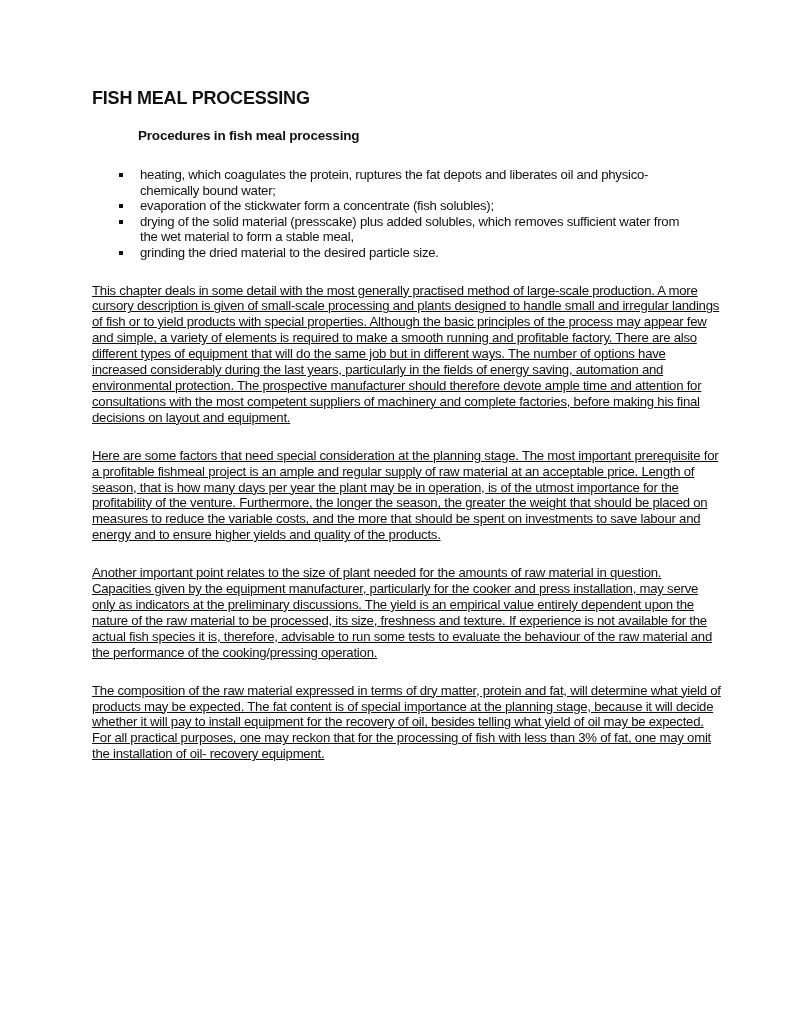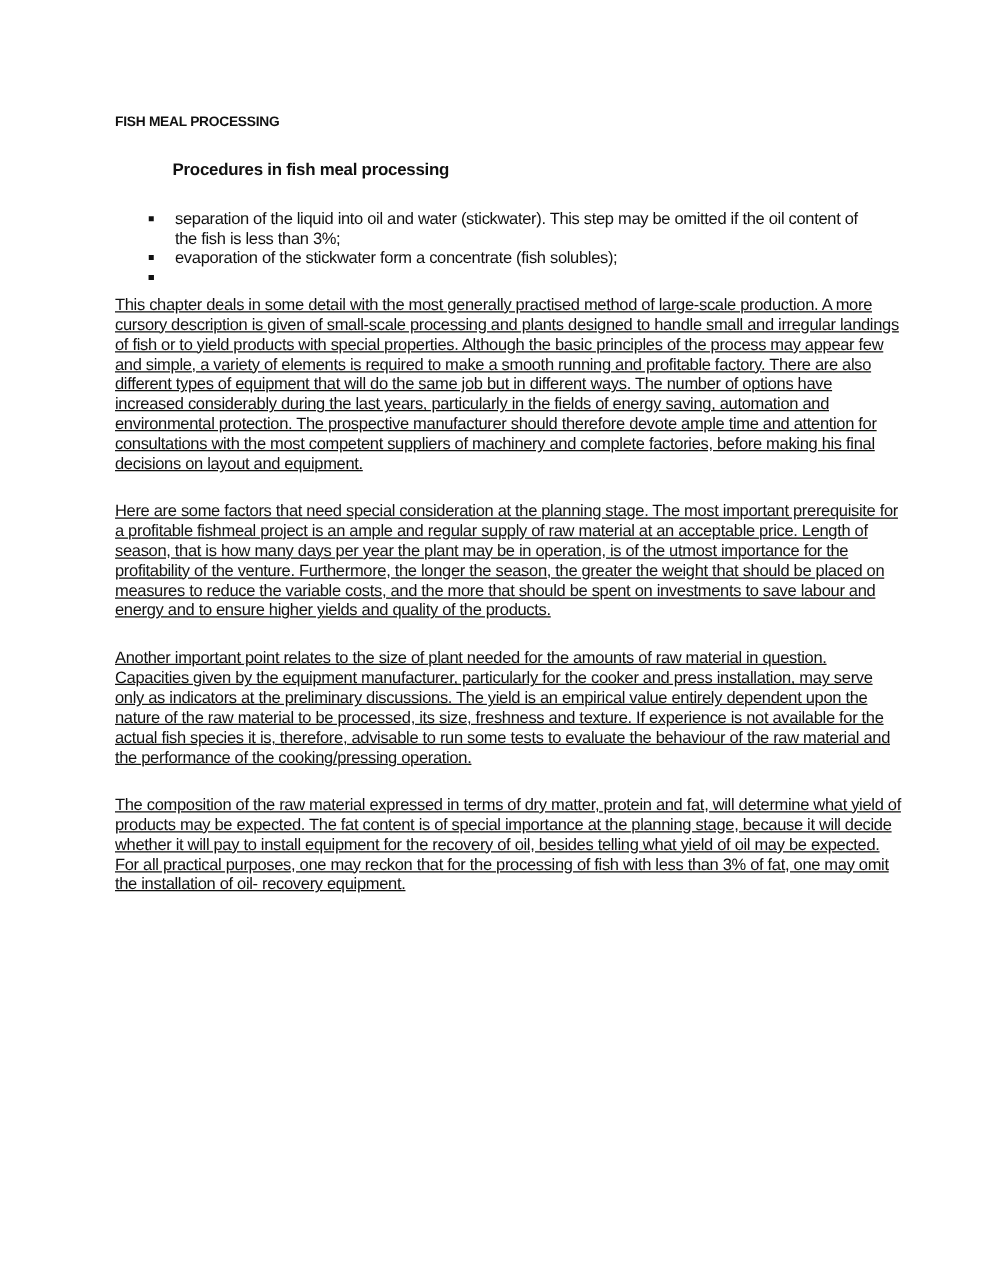--- a/index.html
+++ b/index.html
@@ -2,21 +2,21 @@
 <html><head>
 <meta charset="utf-8">
 <style>
   html, body { margin: 0; padding: 0; background: #ffffff; }
   body {
     width: 791px; height: 1024px; position: relative; overflow: hidden;
     font-family: "Liberation Sans", sans-serif; color: #111111;
   }
   .page { position: absolute; left: 92px; top: 90px; width: 640px; }
   h1 {
-    font-size: 11px; font-weight: bold; margin: 0; line-height: 16px;
+    font-size: 18px; font-weight: bold; margin: 0; line-height: 16px;
     letter-spacing: -0.2px;
   }
   h2 {
     font-size: 13.5px; font-weight: bold; margin: 22px 0 0 0; line-height: 16px;
     letter-spacing: -0.2px;
     padding-left: 46px;
   }
   ul { list-style: none; margin: 23px 0 0 0; padding: 0; }
   li {
     position: relative; padding-left: 48px; font-size: 13.2px; line-height: 15.6px;
@@ -31,22 +31,22 @@
     text-decoration: underline;
   }
 </style>
 </head>
 <body>
 
 <div class="page">
   <h1>FISH MEAL PROCESSING</h1>
   <h2>Procedures in fish meal processing</h2>
   <ul>
-    <li><span class="bullet"></span><span>separation of the liquid into oil and water (stickwater). This step may be omitted if the oil content of the fish is less than 3%;</span></li>
+    <li><span class="bullet"></span><span>heating, which coagulates the protein, ruptures the fat depots and liberates oil and physico-chemically bound water;</span></li>
     <li><span class="bullet"></span><span>evaporation of the stickwater form a concentrate (fish solubles);</span></li>
-    <li><span class="bullet"></span></li>
-    <li><span class="bullet"></span></li>
+    <li><span class="bullet"></span><span>drying of the solid material (presscake) plus added solubles, which removes sufficient water from the wet material to form a stable meal,</span></li>
+    <li><span class="bullet"></span><span>grinding the dried material to the desired particle size.</span></li>
   </ul>
   <p>This chapter deals in some detail with the most generally practised method of large-scale production. A more cursory description is given of small-scale processing and plants designed to handle small and irregular landings of fish or to yield products with special properties. Although the basic principles of the process may appear few and simple, a variety of elements is required to make a smooth running and profitable factory. There are also different types of equipment that will do the same job but in different ways. The number of options have increased considerably during the last years, particularly in the fields of energy saving, automation and environmental protection. The prospective manufacturer should therefore devote ample time and attention for consultations with the most competent suppliers of machinery and complete factories, before making his final decisions on layout and equipment.</p>
   <p>Here are some factors that need special consideration at the planning stage. The most important prerequisite for a profitable fishmeal project is an ample and regular supply of raw material at an acceptable price. Length of season, that is how many days per year the plant may be in operation, is of the utmost importance for the profitability of the venture. Furthermore, the longer the season, the greater the weight that should be placed on measures to reduce the variable costs, and the more that should be spent on investments to save labour and energy and to ensure higher yields and quality of the products.</p>
   <p>Another important point relates to the size of plant needed for the amounts of raw material in question. Capacities given by the equipment manufacturer, particularly for the cooker and press installation, may serve only as indicators at the preliminary discussions. The yield is an empirical value entirely dependent upon the nature of the raw material to be processed, its size, freshness and texture. If experience is not available for the actual fish species it is, therefore, advisable to run some tests to evaluate the behaviour of the raw material and the performance of the cooking/pressing operation.</p>
   <p>The composition of the raw material expressed in terms of dry matter, protein and fat, will determine what yield of products may be expected. The fat content is of special importance at the planning stage, because it will decide whether it will pay to install equipment for the recovery of oil, besides telling what yield of oil may be expected. For all practical purposes, one may reckon that for the processing of fish with less than 3% of fat, one may omit the installation of oil- recovery equipment.</p>
 </div>
 
 </body></html>

